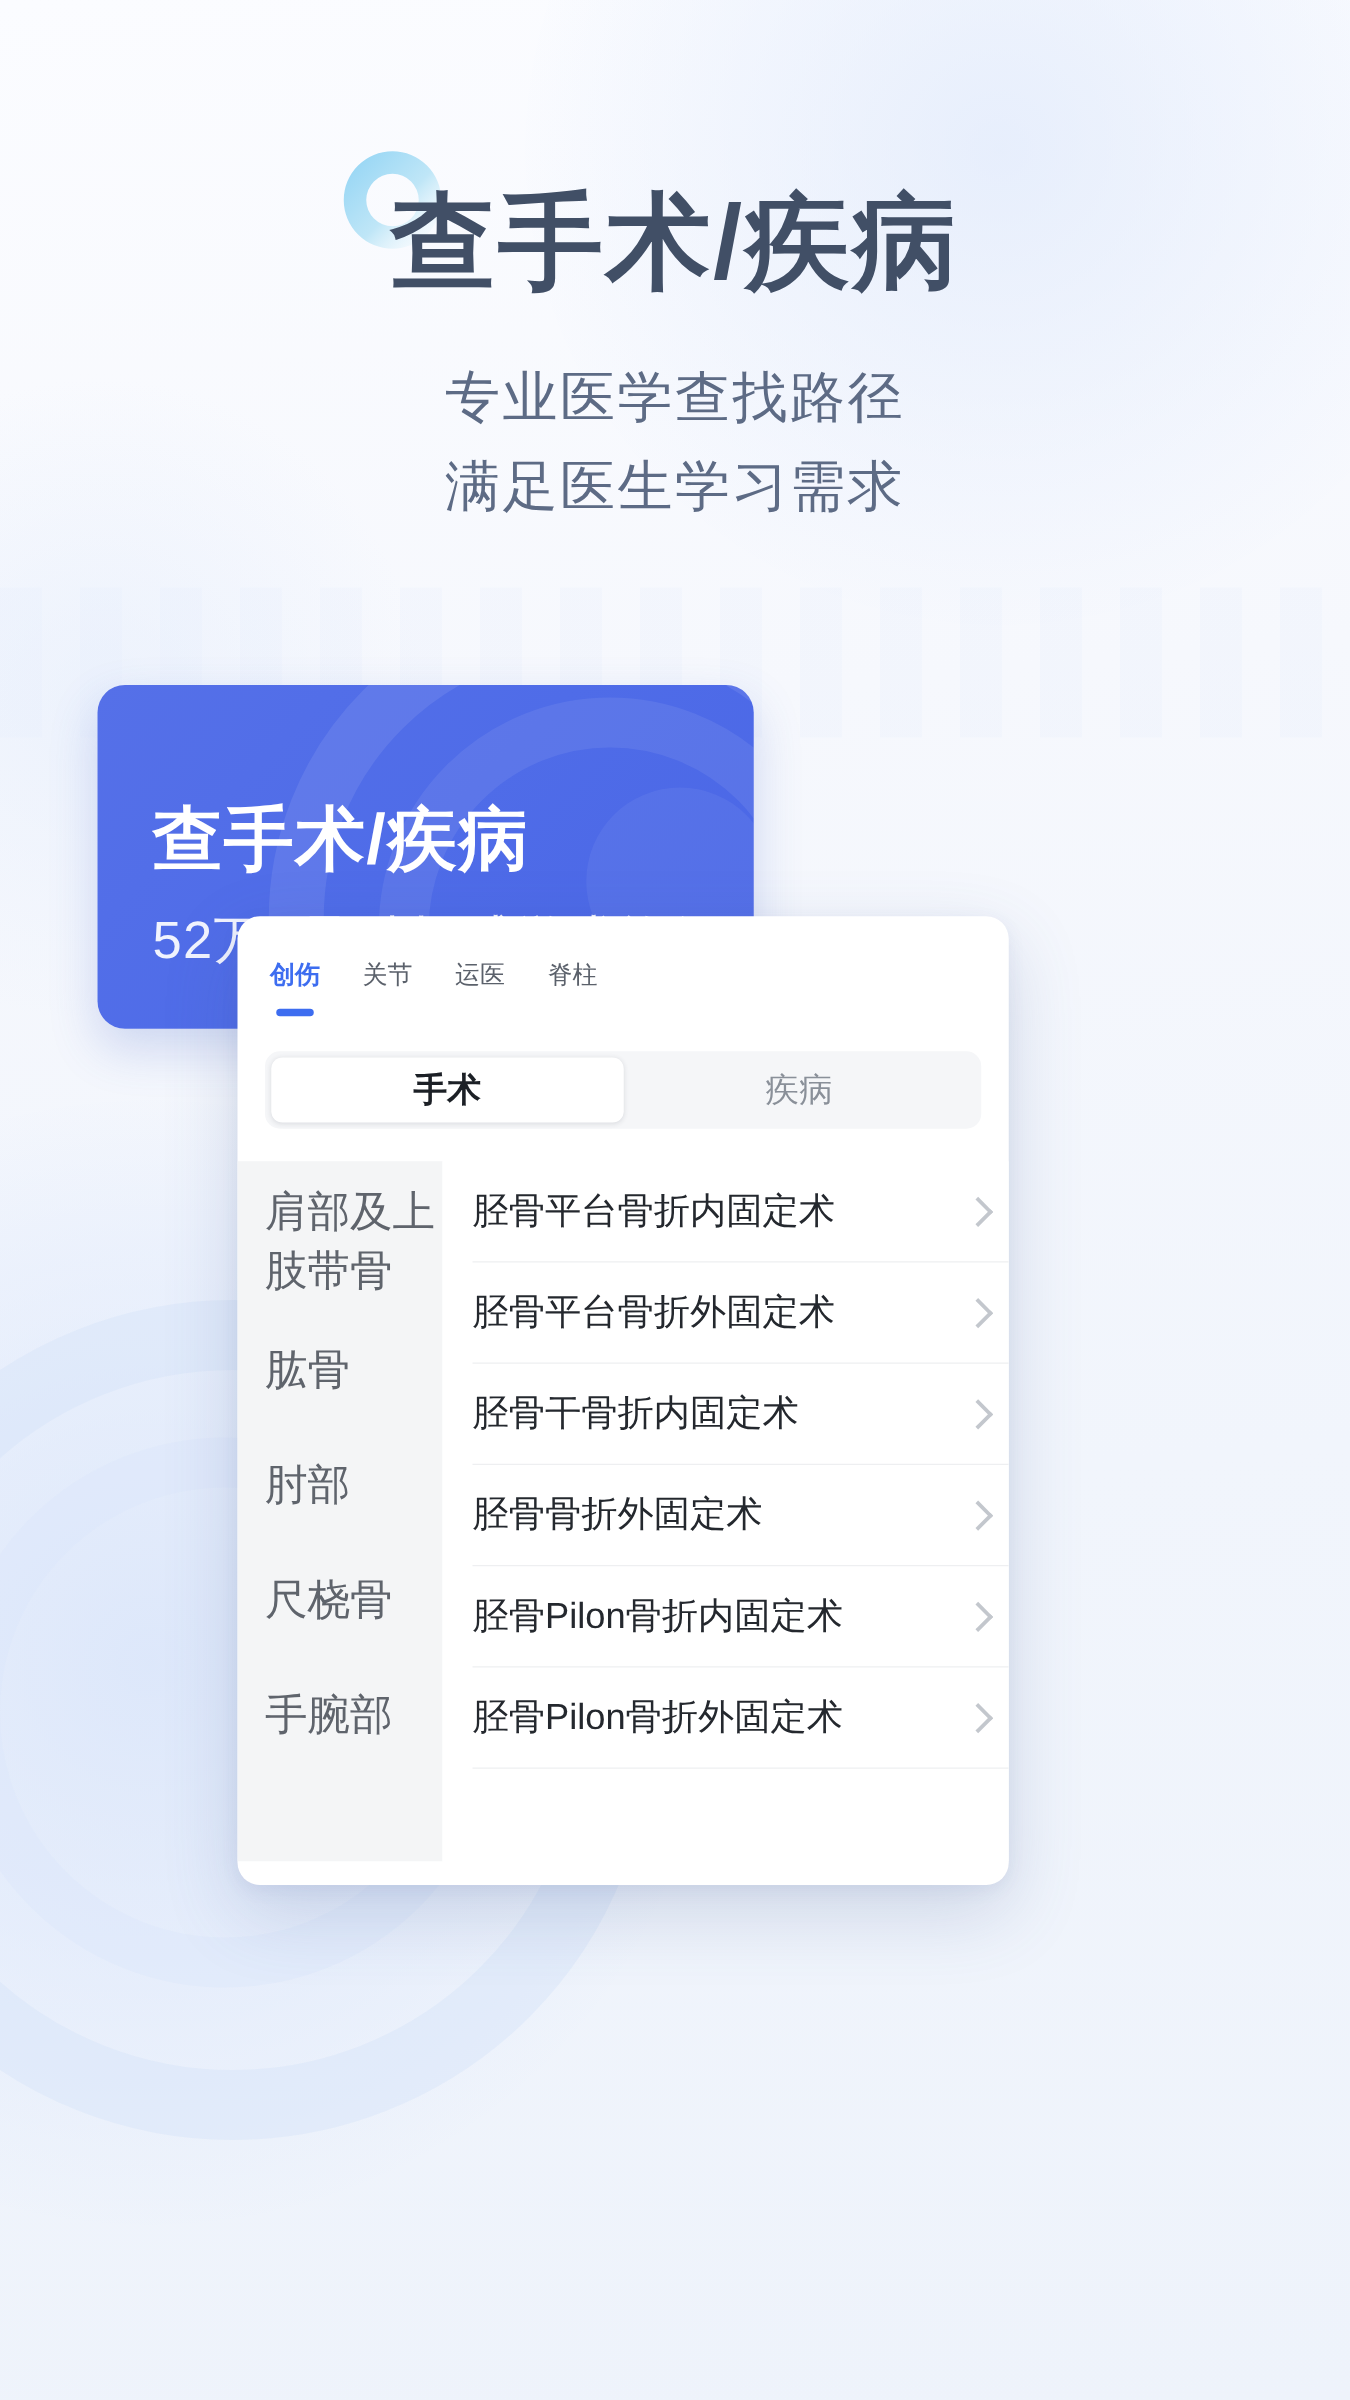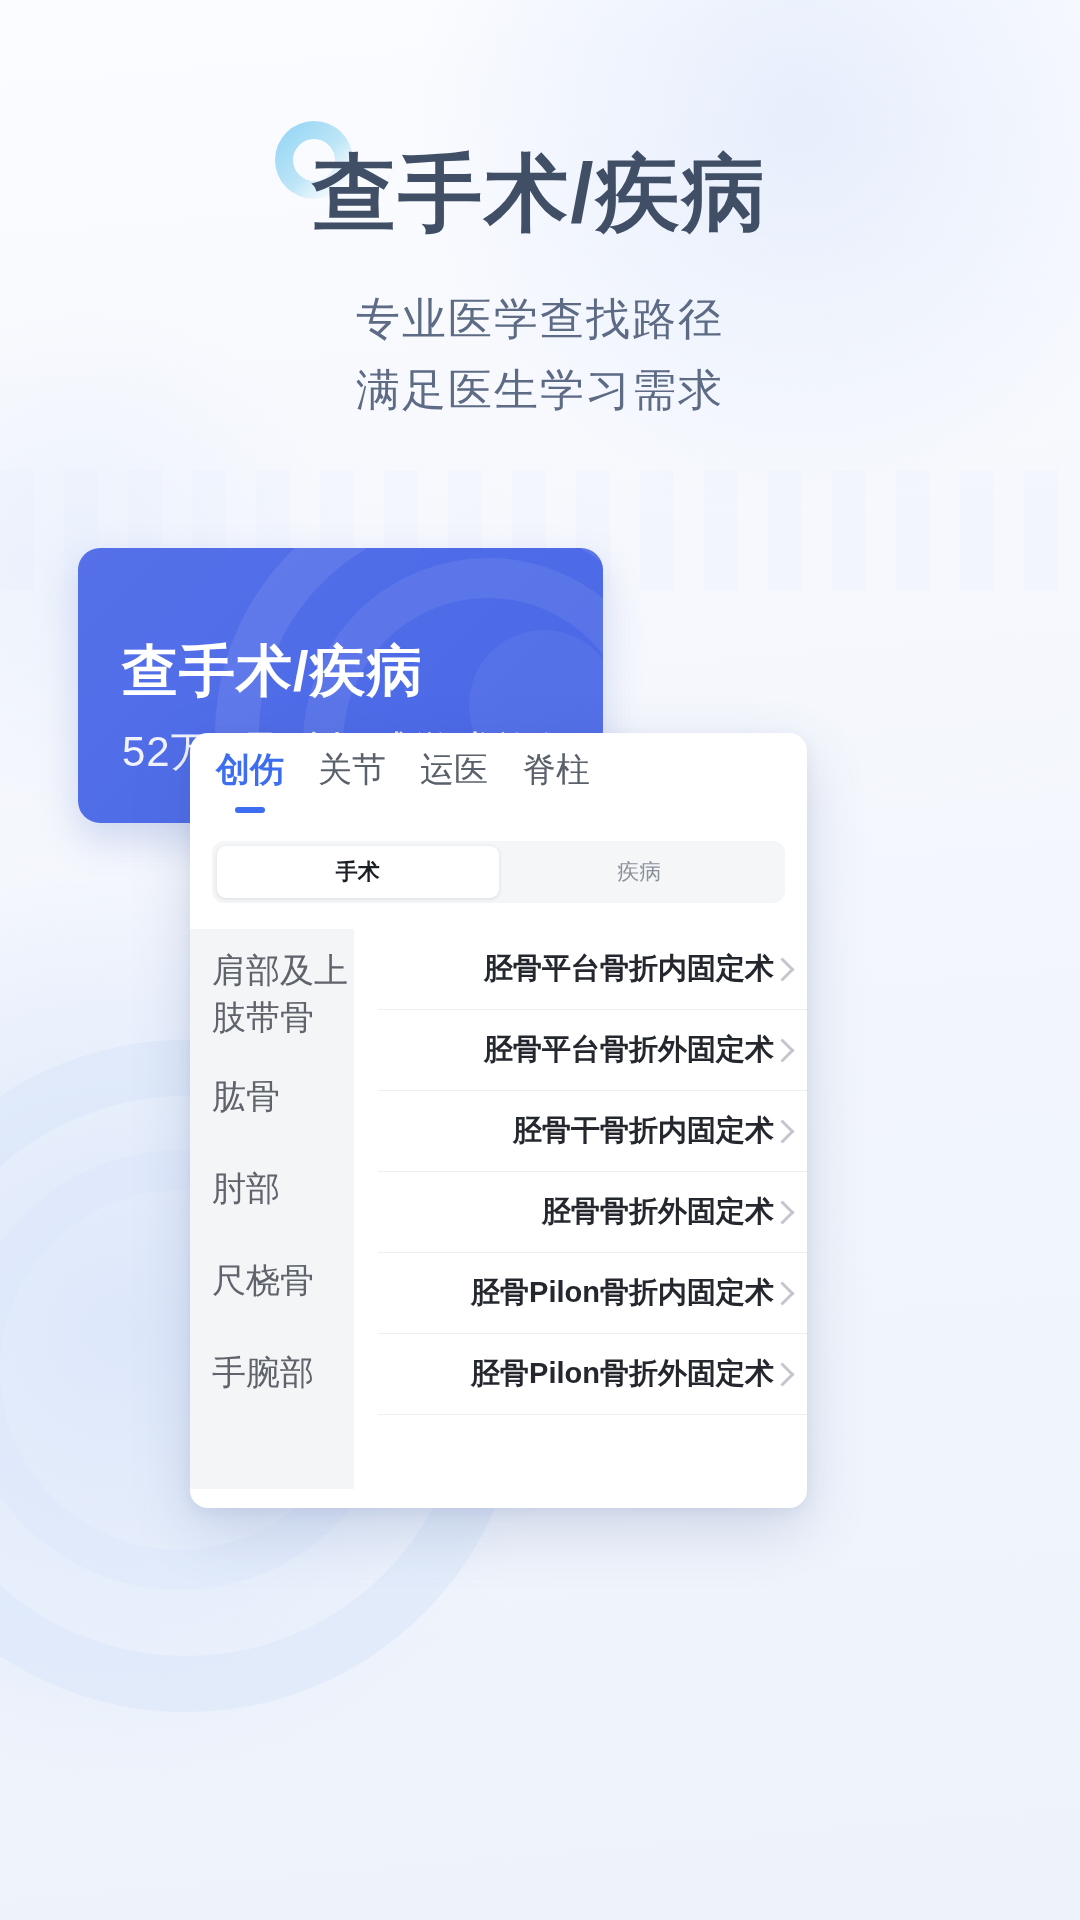--- a/index.html
+++ b/index.html
@@ -172,21 +172,21 @@
   #panel-tabs {
     display: flex;
     align-items: flex-end;
     padding: 34px 0 0 26px;
     gap: 34px;
     height: 64px;
     box-sizing: border-box;
   }
   .panel-tab {
     position: relative;
-    font-size: 34px;
+    font-size: 20px;
     color: #5b616b;
     padding-bottom: 4px;
     white-space: nowrap;
     cursor: pointer;
   }
   .panel-tab.active {
     color: #3d6df0;
     font-weight: bold;
   }
   .panel-tab.active .tab-underline {
@@ -208,21 +208,21 @@
     border-radius: 12px;
     display: flex;
     padding: 5px;
     box-sizing: border-box;
   }
   .seg-item {
     flex: 1;
     display: flex;
     align-items: center;
     justify-content: center;
-    font-size: 22px;
+    font-size: 27px;
     color: #8a9099;
     border-radius: 9px;
     cursor: pointer;
   }
   .seg-item.active {
     background: #ffffff;
     color: #1c2026;
     font-weight: bold;
     box-shadow: 0 1px 4px rgba(30,40,60,0.12);
   }
@@ -254,25 +254,24 @@
   #panel-list {
     flex: 1;
     background: #ffffff;
     padding-left: 24px;
     box-sizing: border-box;
   }
   .list-row {
     height: 80px;
     display: flex;
     align-items: center;
-    justify-content: flex-end;
+    justify-content: space-between;
     padding-right: 12px;
     border-bottom: 1px solid #eeeff1;
     cursor: pointer;
-    font-weight: bold;
   }
   .list-row:last-child { border-bottom: none; }
   .list-label {
     font-size: 29px;
     color: #24282e;
     white-space: nowrap;
   }
   .chev {
     width: 14px;
     height: 14px;

